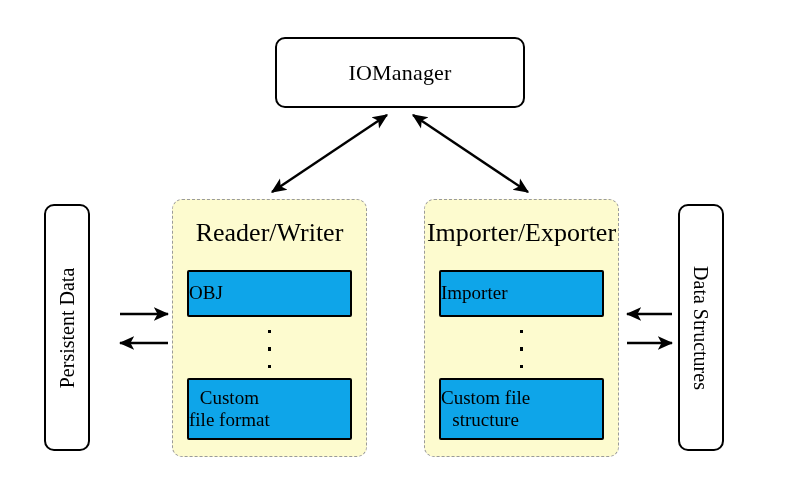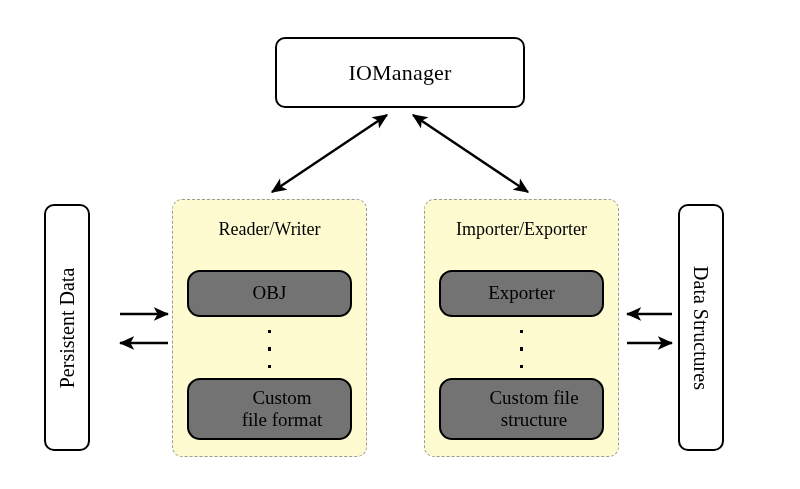--- a/index.html
+++ b/index.html
@@ -92,49 +92,47 @@
   }
   #group-readerwriter { left: 172px; }
   #group-importerexporter { left: 412px; margin-left: 12px; }
 
   .group-title {
     position: absolute;
     left: 0;
     right: 0;
     top: 20px;
     text-align: center;
-    font-size: 18px;
+    font-size: 26px;
     line-height: 1;
     white-space: nowrap;
   }
 
   
   .inner-box {
     position: absolute;
     left: 14px;
     right: 14px;
-    background: #737373;
+    background: #0ea5e9;
     border: 2.6px solid #000000;
-    border-radius: 13px;
-    box-sizing: border-box;
-    display: flex;
-    align-items: center;
-    justify-content: center;
+    border-radius: 2px;
+    box-sizing: border-box;
+    display: flex;
+    align-items: center;
     text-align: center;
     font-size: 19px;
     line-height: 1.18;
   }
   .inner-box.top {
     top: 70px;
     height: 47px;
   }
   .inner-box.bottom {
     top: 178px;
     height: 62px;
-    padding-left: 25px;
   }
 
   
   .vdots {
     position: absolute;
     left: 0;
     right: 0;
     top: 130px;
     height: 38px;
     display: flex;
@@ -194,21 +192,21 @@
         <span>Custom</span><br>
         <span>file format</span>
       </span>
     </div>
   </div>
 
   <div class="group" id="group-importerexporter">
     <div class="group-title">Importer/Exporter</div>
 
     <div class="inner-box top">
-      <span>Exporter</span>
+      <span>Importer</span>
     </div>
 
     <div class="vdots">
       <i></i>
       <i></i>
       <i></i>
     </div>
 
     <div class="inner-box bottom">
       <span>

